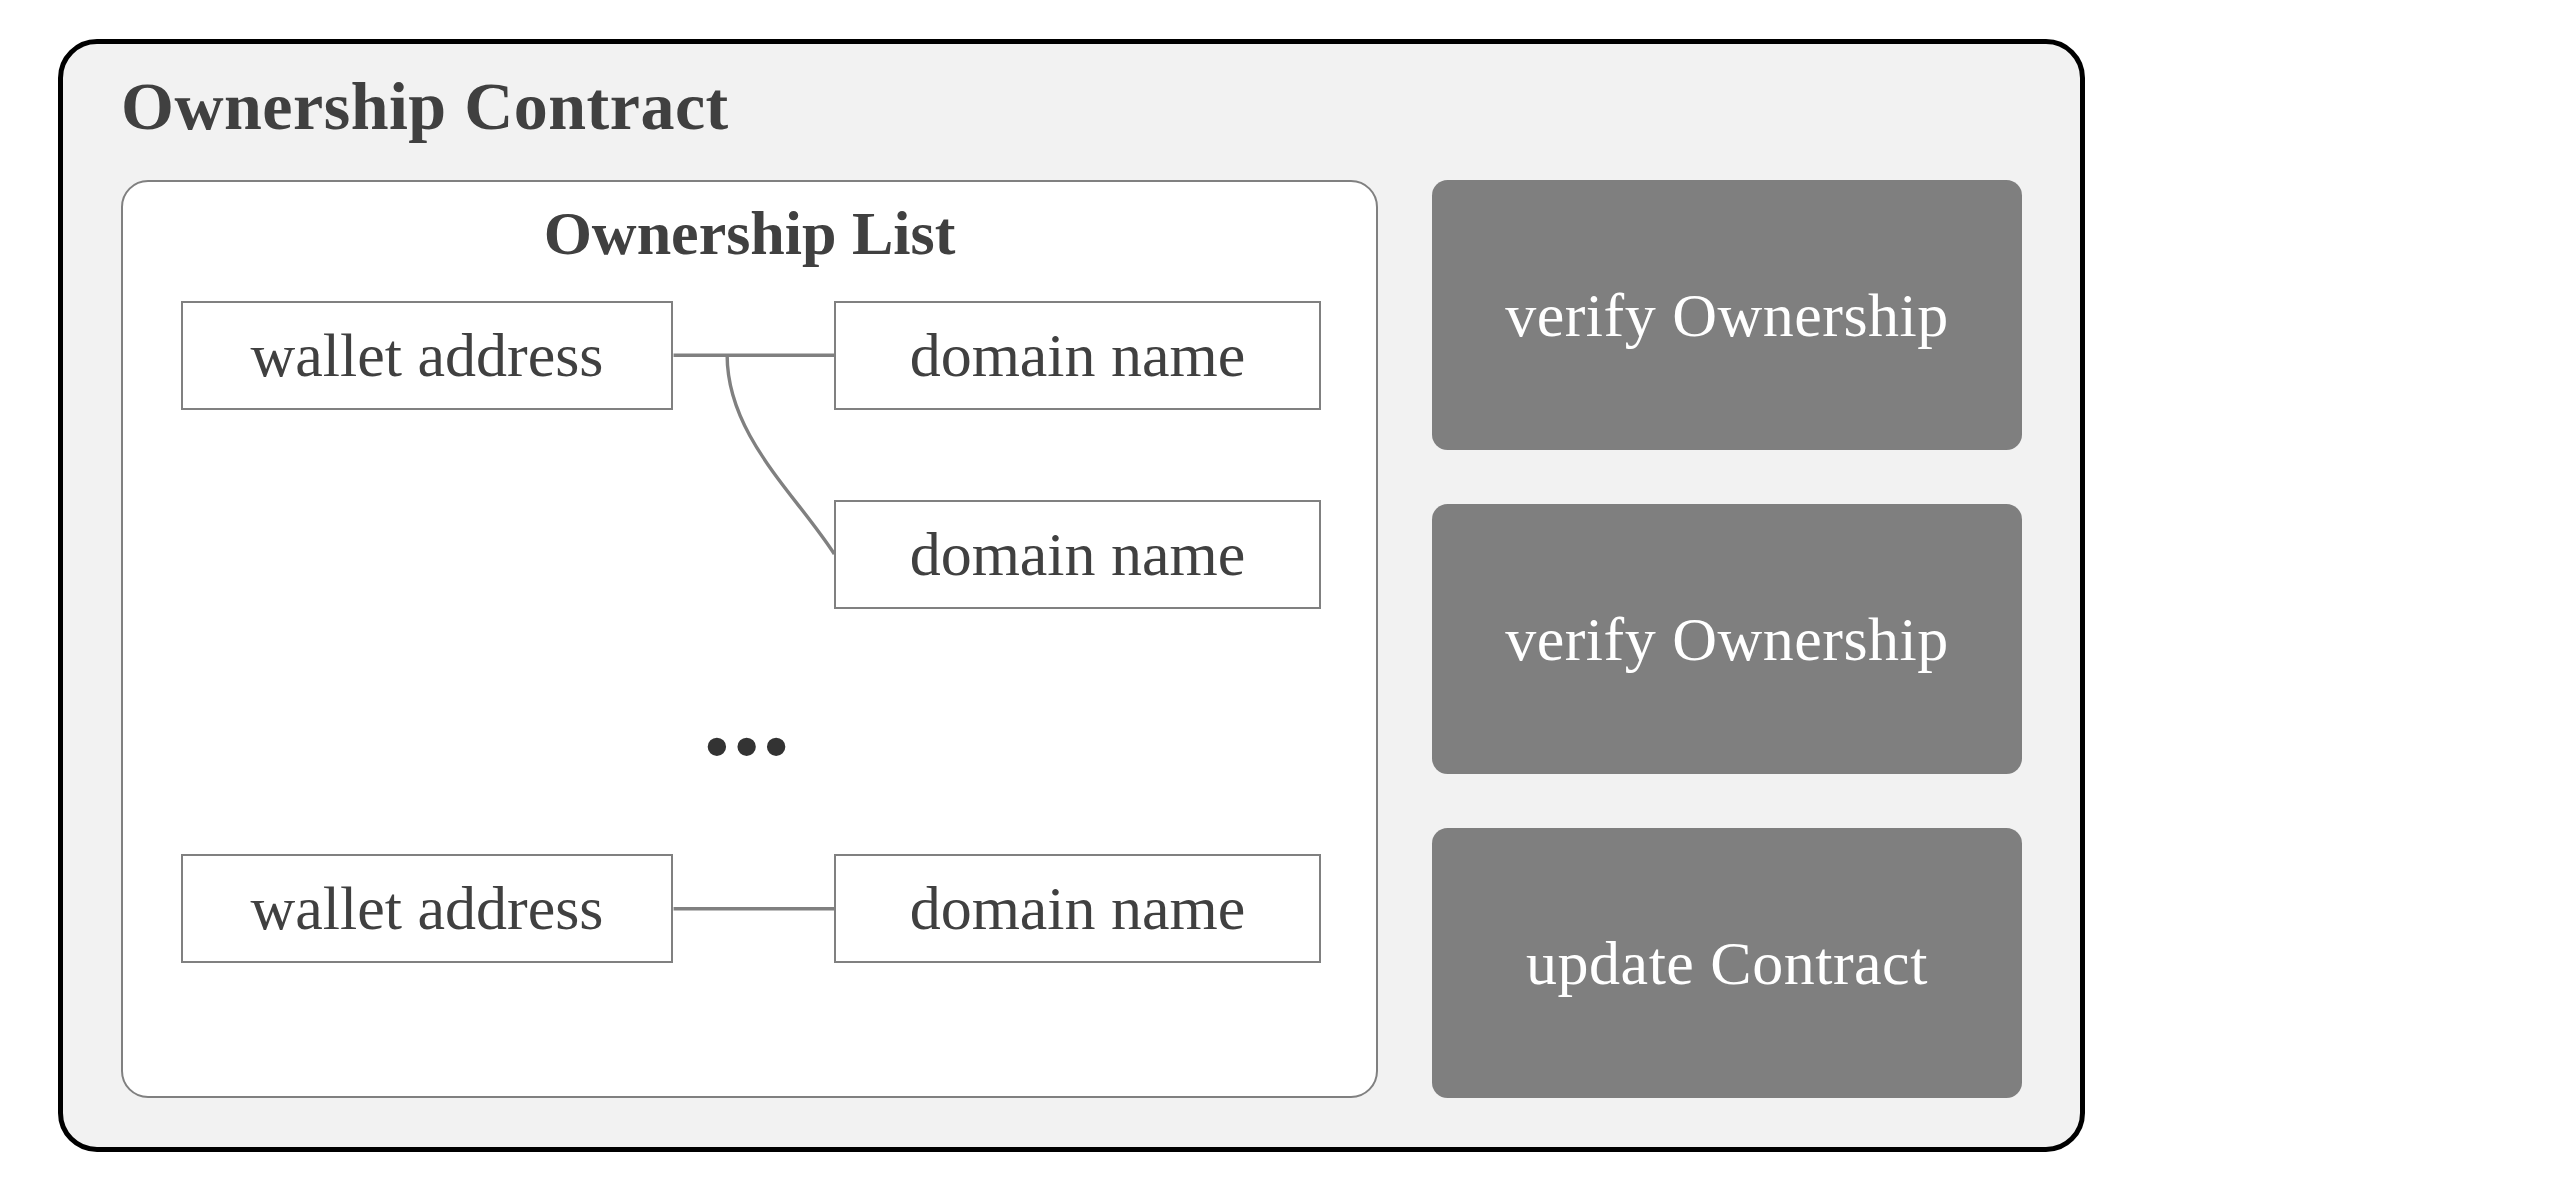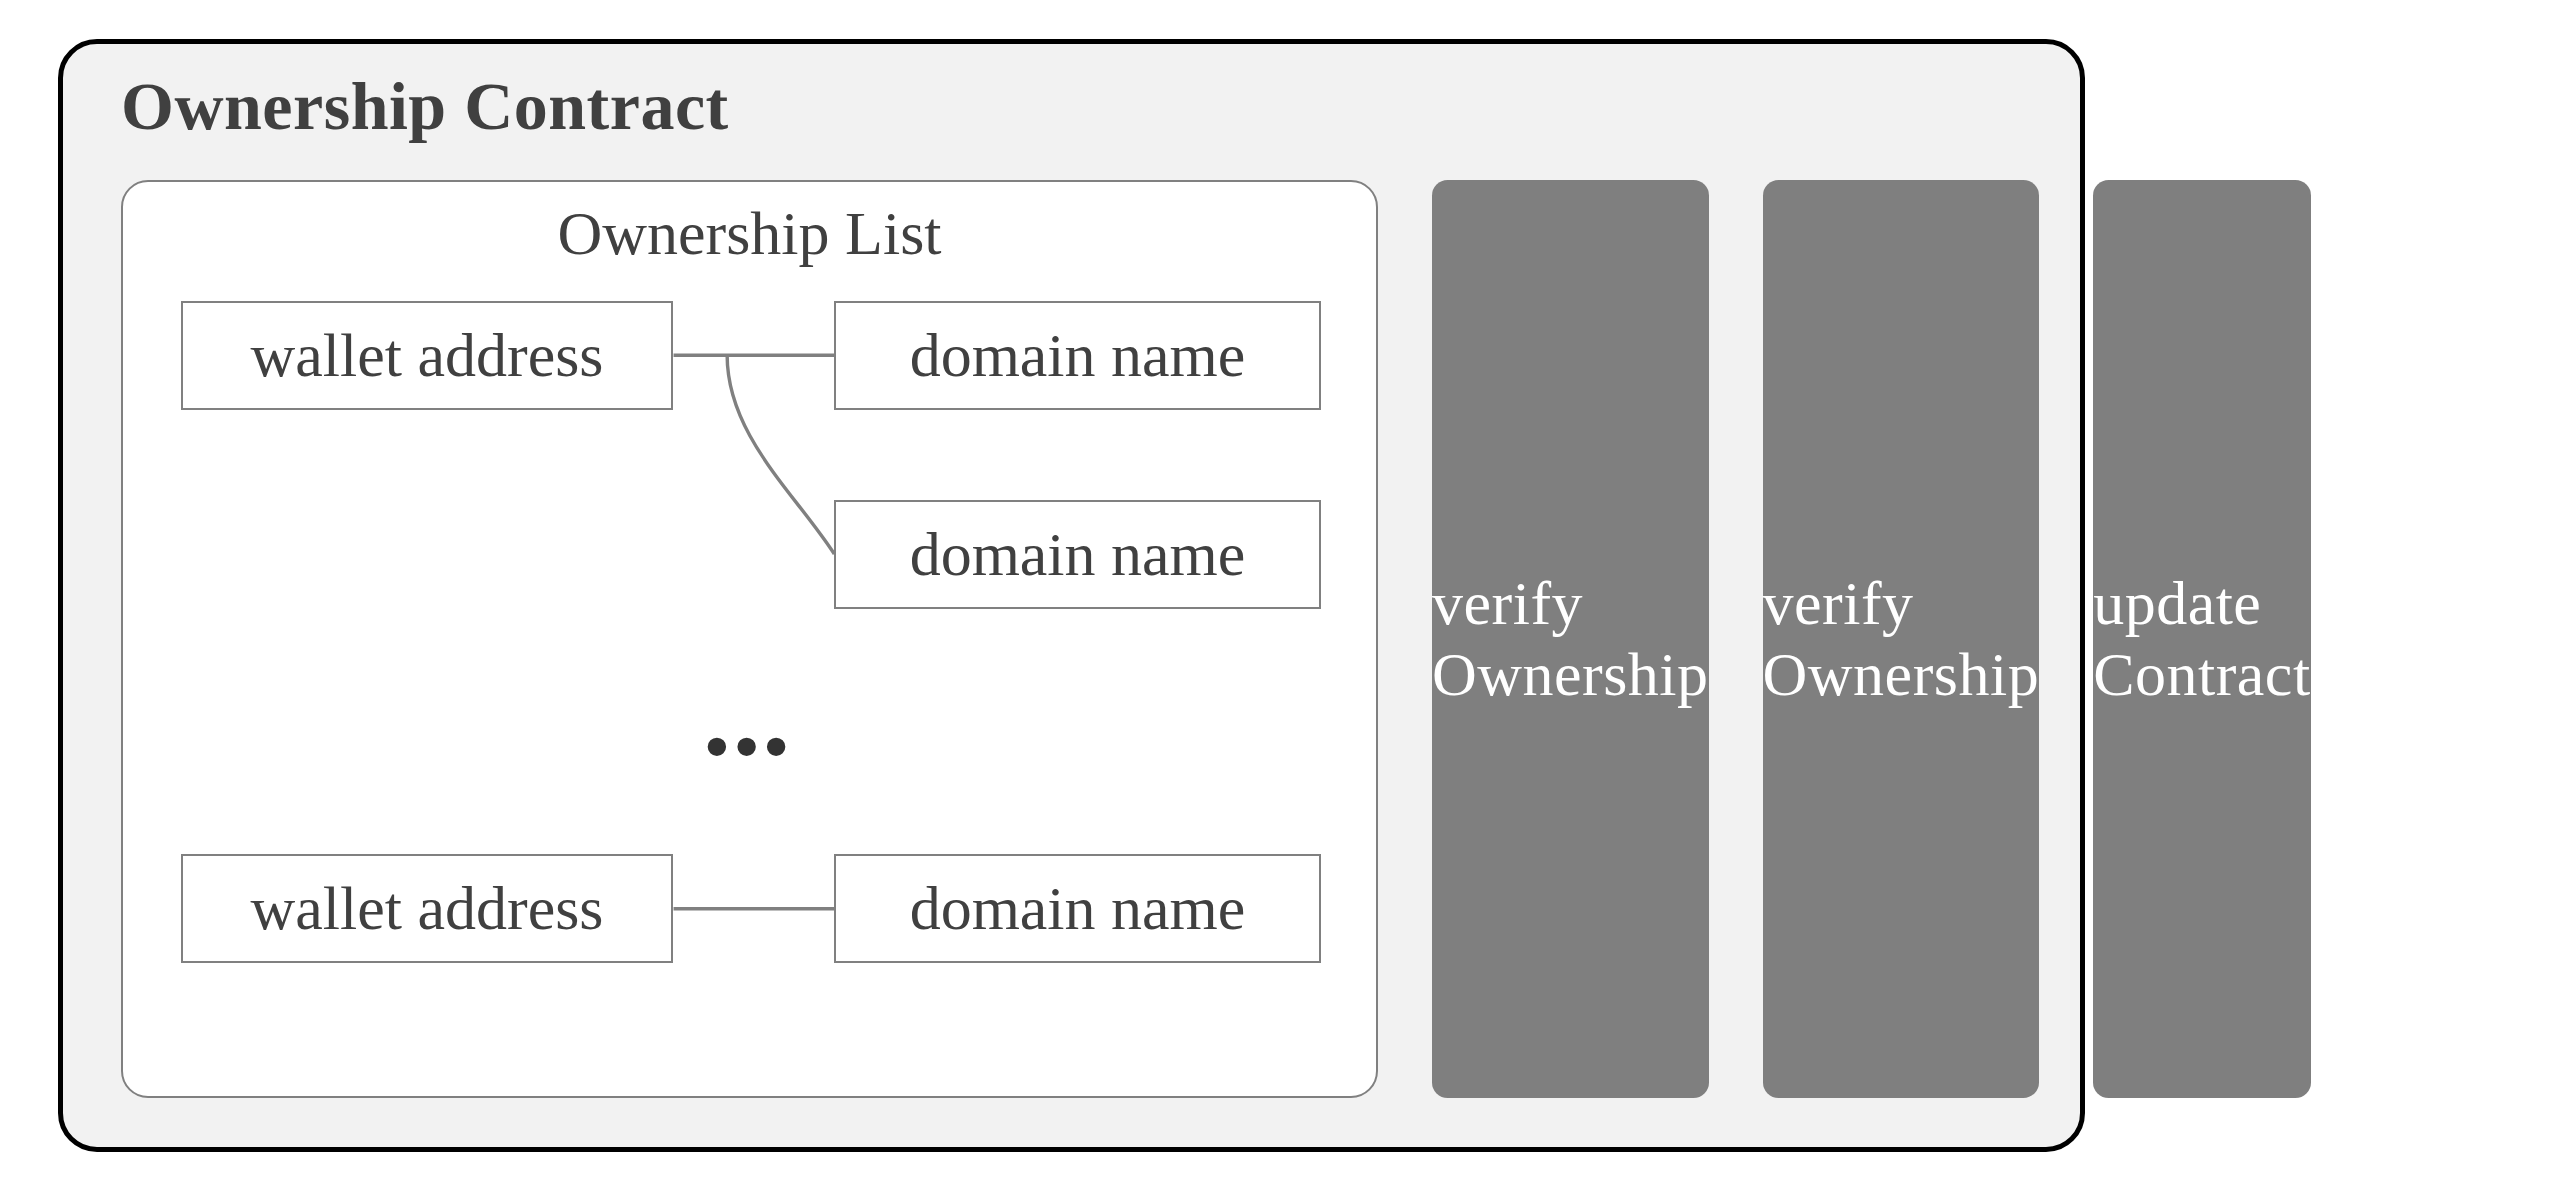--- a/index.html
+++ b/index.html
@@ -51,21 +51,21 @@
     border-radius: 27px;
     box-sizing: border-box;
     position: relative;
   }
   .list-title {
     position: absolute;
     top: 15.6px;
     left: 0; right: 0;
     text-align: center;
     font-size: 62px;
-    font-weight: 400;
+    font-weight: 700;
     color: #404040;
   }
   .list-body {
     position: absolute;
     top: 107px;
     left: 0; right: 0; bottom: 0;
   }
   .entry-box {
     position: absolute;
     height: 109px;
@@ -104,21 +104,21 @@
   .connectors path,
   .connectors line {
     stroke: #808080;
     stroke-width: 3.5;
     fill: none;
   }
   
   .actions-col {
     flex: 1;
     display: flex;
-    flex-direction: row;
+    flex-direction: column;
     gap: 54px;
     justify-content: flex-end;
   }
   .action-btn {
     flex: 1;
     background: #7f7f7f;
     color: #ffffff;
     border-radius: 15.6px;
     font-size: 62px;
     display: flex;

